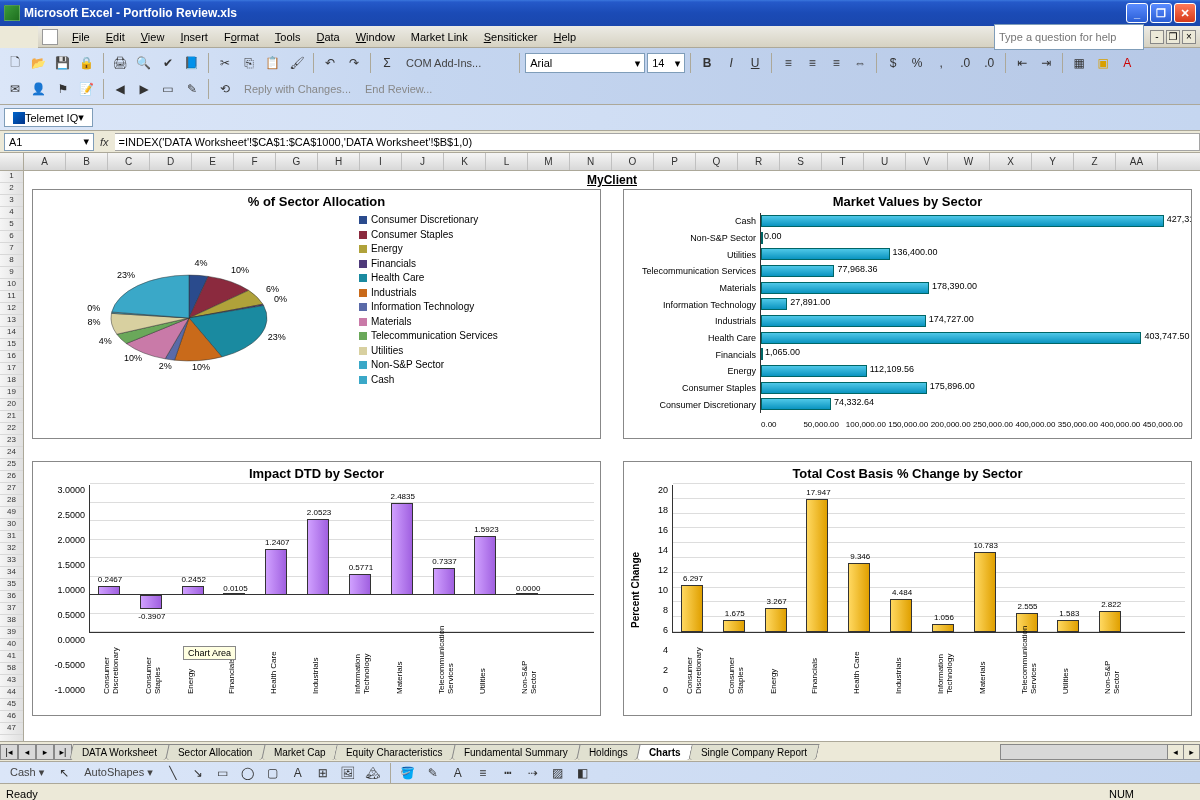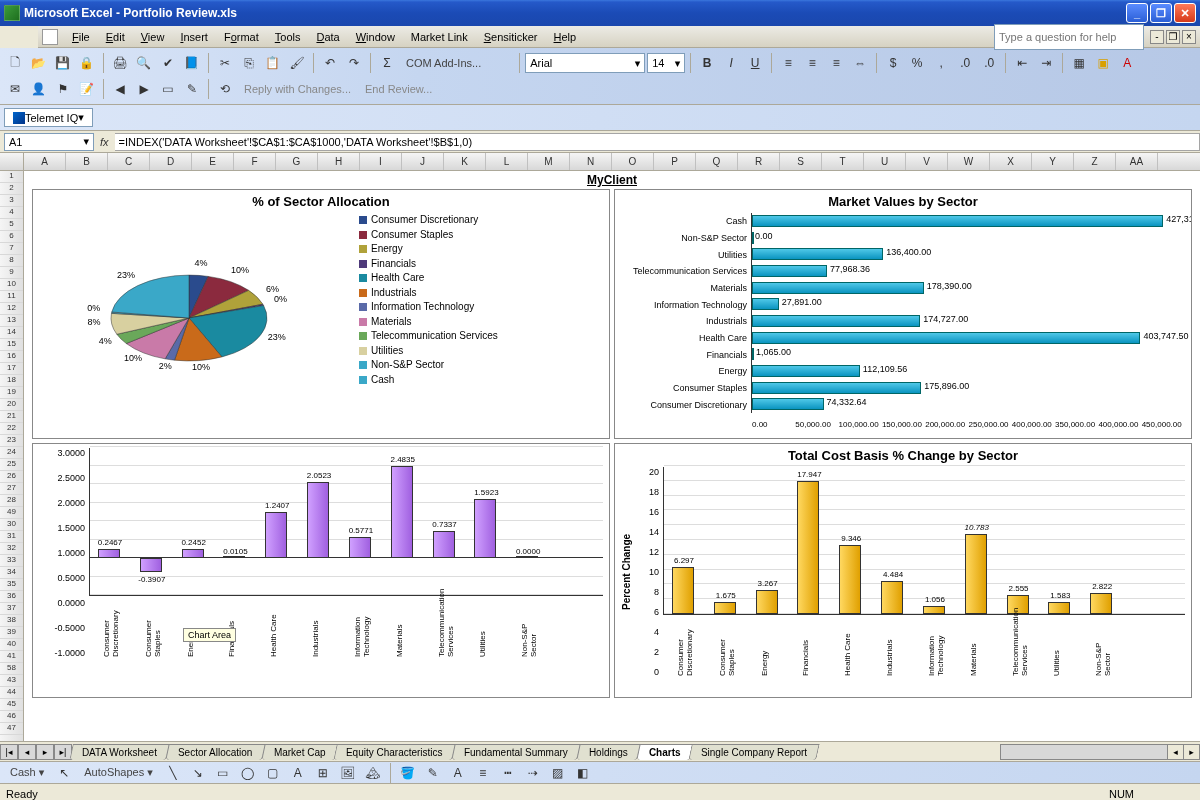--- a/index.html
+++ b/index.html
@@ -47,21 +47,21 @@
 
 
 .sheet { display:flex; height: calc(800px - 26px - 22px - 54px - 26px - 22px - 18px - 20px - 22px - 20px); }
 .rownums { width:24px; background:linear-gradient(to right,#f5f5f5,#e0e0e0); border-right:1px solid #aca899; }
 .rownums div { height:12px; font-size:8px; text-align:center; border-bottom:1px solid #d8d8d8; color:#333; }
 .grid { flex:1; background:#fff; position:relative; overflow:hidden; }
 
 
 .charts-wrap { position:absolute; left:8px; top:0; right:8px; }
 .client-label { text-align:center; font-weight:bold; font-size:12px; text-decoration:underline; padding:2px 0; }
-.charts-grid { display:grid; grid-template-columns: 1fr 1fr; grid-template-rows: 250px 255px; gap:4px; }
+.charts-grid { display:grid; grid-template-columns: 1fr 1fr; grid-template-rows: 250px 255px; gap:22px; }
 .chart-box { border:1px solid #888; background:#fff; position:relative; padding:4px 6px; overflow:hidden; }
 .chart-title { text-align:center; font-weight:bold; font-size:13px; margin-bottom:4px; }
 
 
 .pie-area { display:flex; }
 .pie-svg { width: 320px; height: 210px; }
 .pie-legend { font-size:10px; line-height:1.45; }
 .pie-legend div { display:flex; align-items:center; gap:4px; }
 .pie-legend .sw { width:8px; height:8px; }
 
@@ -455,20 +455,21 @@
                 <div class="hbar-val" style="top: 151px; left: calc(24.9132% + 3px);">112,109.56</div>
                 <div class="hbar-row" style="top: 168.667px; width: 39.088%;"></div>
                 <div class="hbar-val" style="top: 167.667px; left: calc(39.088% + 3px);">175,896.00</div>
                 <div class="hbar-row" style="top: 185.333px; width: 16.5184%;"></div>
                 <div class="hbar-val" style="top: 184.333px; left: calc(16.5184% + 3px);">74,332.64</div>
               </div>
           </div>
         </div>
 
         <div class="chart-box">
+          <div class="chart-title">Impact DTD by Sector</div>
           <div class="vbar-area">
             <div class="vbar-yaxis" id="vbar3-yaxis">
                 <div>3.0000</div>
                 <div>2.5000</div>
                 <div>2.0000</div>
                 <div>1.5000</div>
                 <div>1.0000</div>
                 <div>0.5000</div>
                 <div>0.0000</div>
                 <div>-0.5000</div>
@@ -567,21 +568,21 @@
                 <div class="vbar gold" style="left: 175.273px; height: 69.1604px;"></div>
                 <div class="vbar-lbl" style="left: 167.273px; bottom: 71.1604px;">9.346</div>
                 <div class="vbar-cat" style="left: 179.273px;">Health Care</div>
                 <div class="vbar gold" style="left: 217.091px; height: 33.1816px;"></div>
                 <div class="vbar-lbl" style="left: 209.091px; bottom: 35.1816px;">4.484</div>
                 <div class="vbar-cat" style="left: 221.091px;">Industrials</div>
                 <div class="vbar gold" style="left: 258.909px; height: 7.8144px;"></div>
                 <div class="vbar-lbl" style="left: 250.909px; bottom: 9.8144px;">1.056</div>
                 <div class="vbar-cat" style="left: 262.909px;">Information Technology</div>
                 <div class="vbar gold" style="left: 300.727px; height: 79.7942px;"></div>
-                <div class="vbar-lbl" style="left: 292.727px; bottom: 81.7942px; font-style: italic;">10.783</div>
+                <div class="vbar-lbl" style="left: 292.727px; bottom: 81.7942px;">10.783</div>
                 <div class="vbar-cat" style="left: 304.727px;">Materials</div>
                 <div class="vbar gold" style="left: 342.545px; height: 18.907px;"></div>
                 <div class="vbar-lbl" style="left: 334.545px; bottom: 20.907px;">2.555</div>
                 <div class="vbar-cat" style="left: 346.545px;">Telecommunication Services</div>
                 <div class="vbar gold" style="left: 384.364px; height: 11.7142px;"></div>
                 <div class="vbar-lbl" style="left: 376.364px; bottom: 13.7142px;">1.583</div>
                 <div class="vbar-cat" style="left: 388.364px;">Utilities</div>
                 <div class="vbar gold" style="left: 426.182px; height: 20.8828px;"></div>
                 <div class="vbar-lbl" style="left: 418.182px; bottom: 22.8828px;">2.822</div>
                 <div class="vbar-cat" style="left: 430.182px;">Non-S&amp;P Sector</div>

